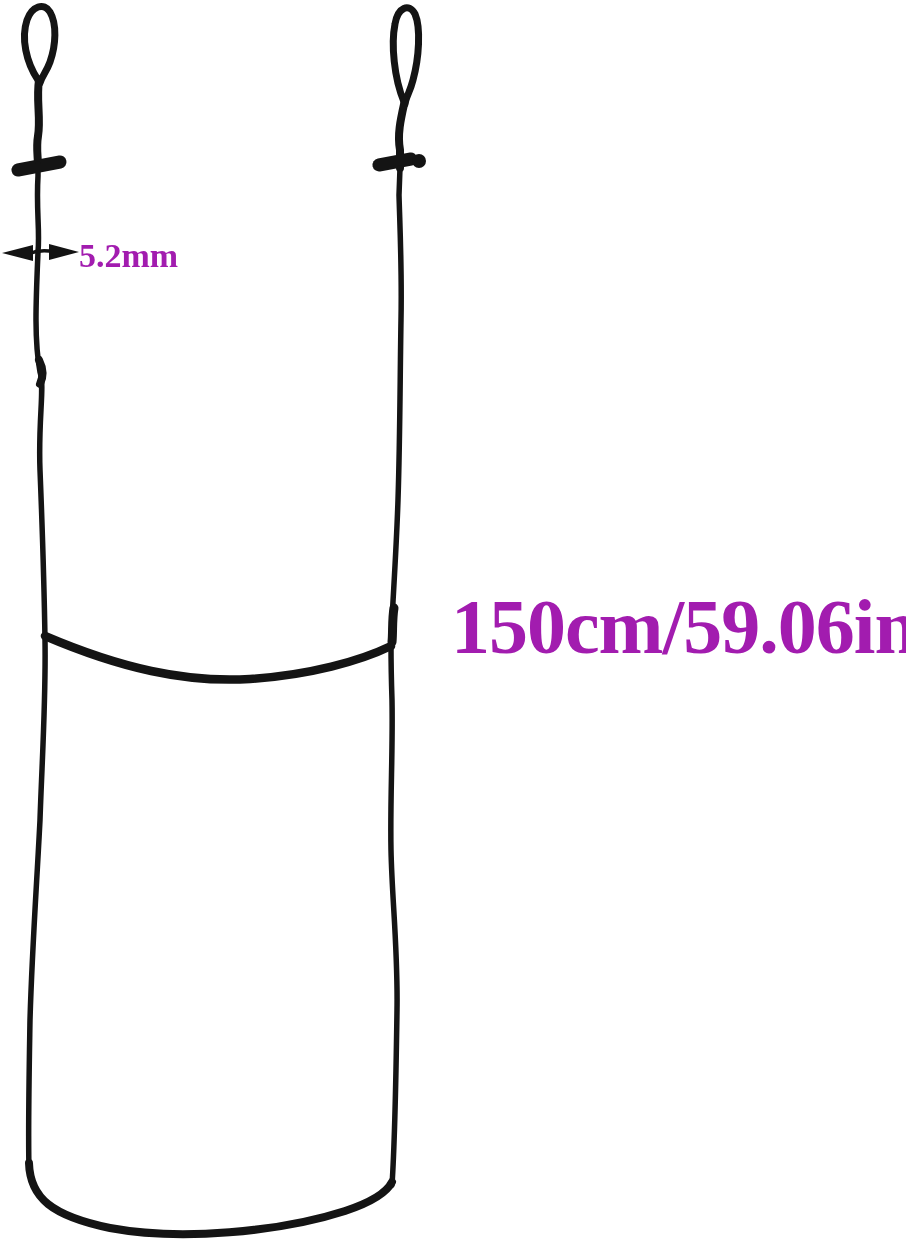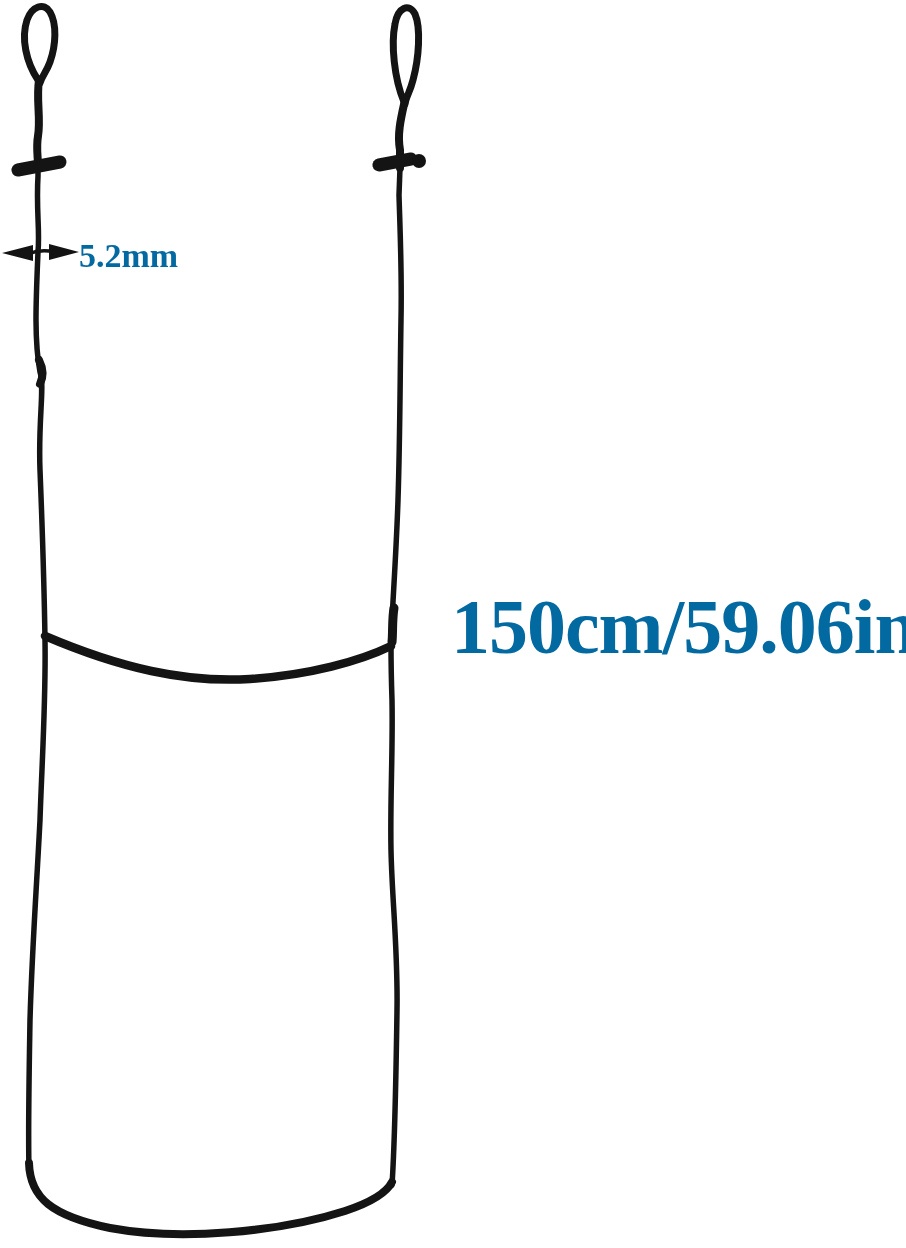--- a/index.html
+++ b/index.html
@@ -31,21 +31,21 @@
     stroke: #141414;
     stroke-linecap: round;
     stroke-linejoin: round;
   }
   .cord-svg .filled {
     fill: #131313;
     stroke: none;
   }
   .dim-label {
     position: absolute;
-    color: #0369a1;
+    color: #a21caf;
     font-weight: bold;
     line-height: 1;
     white-space: nowrap;
   }
   .dim-thickness {
     left: 79px;
     top: 239px;
     font-size: 34px;
   }
   .dim-length {

